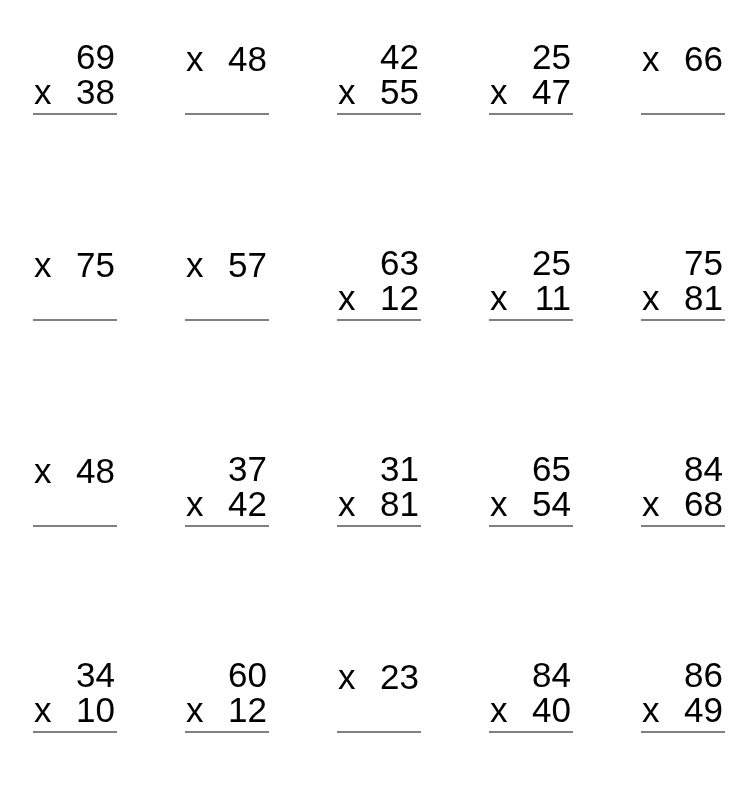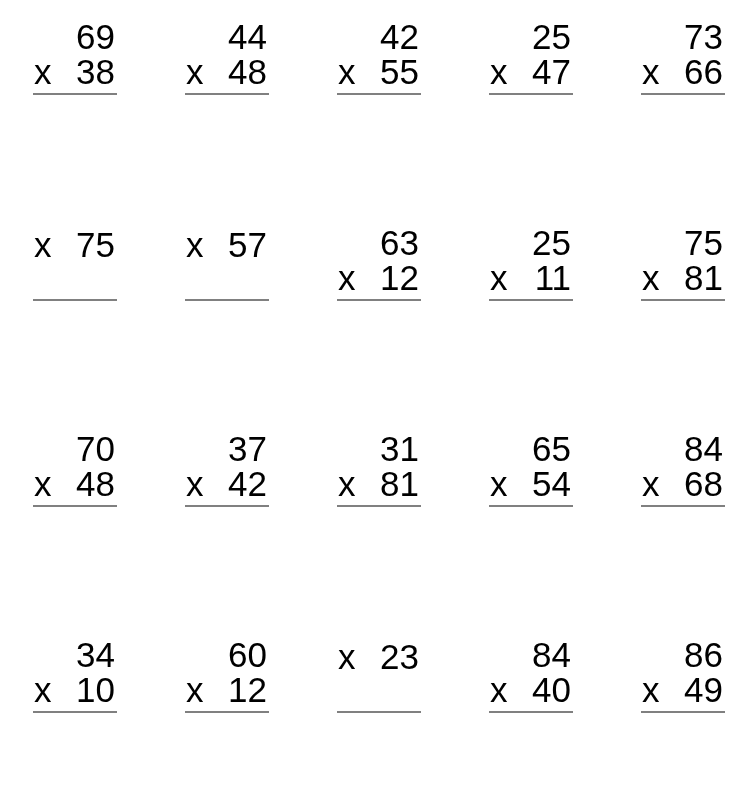--- a/index.html
+++ b/index.html
@@ -9,20 +9,21 @@
     font-family: "Liberation Sans", sans-serif;
   }
   body {
     width: 749px;
     height: 798px;
     overflow: hidden;
   }
   .sheet {
     box-sizing: border-box;
     padding: 20px 0 0 33px;
+    margin-top: 20px;
   }
   .grid {
     display: grid;
     grid-template-columns: repeat(5, 84px);
     column-gap: 68px;
     row-gap: 131px;
   }
   .problem {
     width: 84px;
     border-bottom: 2px solid #808080;
@@ -54,21 +55,20 @@
   <div class="grid" id="problems-grid">
   <div class="problem">
     <div class="top">69</div>
     <div class="bottom">
       <span class="op">x</span>
       <span class="num">38</span>
     </div>
   </div>
 
   <div class="problem">
-    <div class="top">44</div>
     <div class="bottom">
       <span class="op">x</span>
       <span class="num">48</span>
     </div>
   </div>
 
   <div class="problem">
     <div class="top">42</div>
     <div class="bottom">
       <span class="op">x</span>
@@ -78,21 +78,20 @@
 
   <div class="problem">
     <div class="top">25</div>
     <div class="bottom">
       <span class="op">x</span>
       <span class="num">47</span>
     </div>
   </div>
 
   <div class="problem">
-    <div class="top">73</div>
     <div class="bottom">
       <span class="op">x</span>
       <span class="num">66</span>
     </div>
   </div>
 
   <div class="problem">
     <div class="bottom">
       <span class="op">x</span>
       <span class="num">75</span>
@@ -124,21 +123,20 @@
 
   <div class="problem">
     <div class="top">75</div>
     <div class="bottom">
       <span class="op">x</span>
       <span class="num">81</span>
     </div>
   </div>
 
   <div class="problem">
-    <div class="top">70</div>
     <div class="bottom">
       <span class="op">x</span>
       <span class="num">48</span>
     </div>
   </div>
 
   <div class="problem">
     <div class="top">37</div>
     <div class="bottom">
       <span class="op">x</span>

